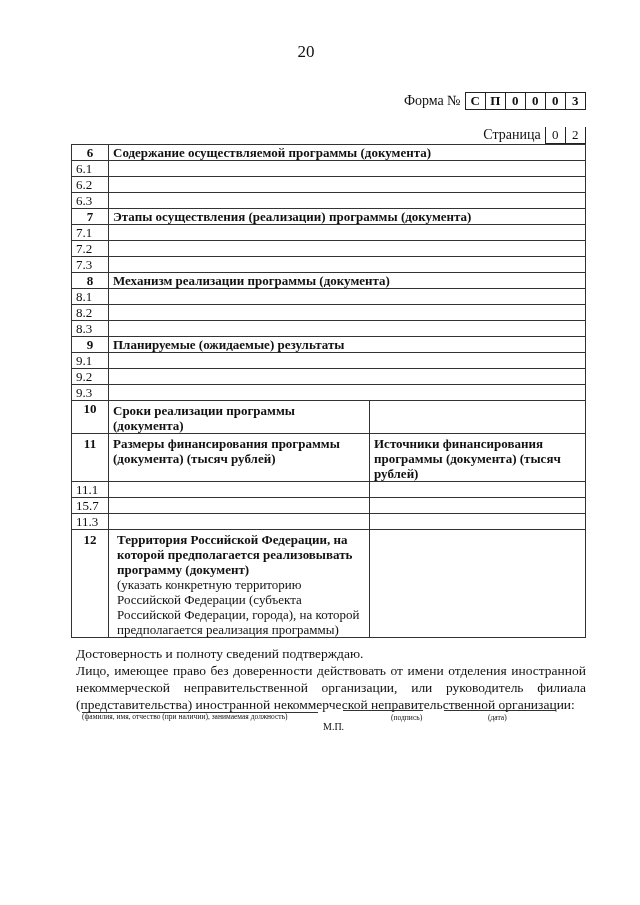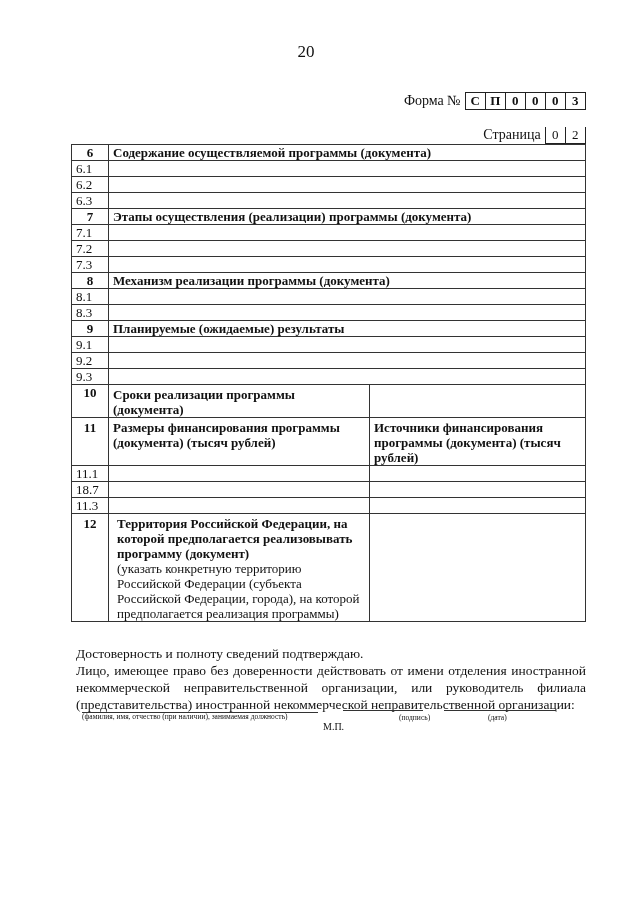--- a/index.html
+++ b/index.html
@@ -89,20 +89,24 @@
 
   <tr class="h">
     <td class="num b">8</td>
     <td colspan="2" class="b">Механизм реализации программы (документа)</td>
   </tr>
   <tr class="h">
         <td class="num sub">8.1</td>
         <td colspan="2"></td>
       </tr>
   <tr class="h">
+        <td class="num sub">8.2</td>
+        <td colspan="2"></td>
+      </tr>
+  <tr class="h">
         <td class="num sub">8.3</td>
         <td colspan="2"></td>
       </tr>
 
   <tr class="h">
     <td class="num b">9</td>
     <td colspan="2" class="b">Планируемые (ожидаемые) результаты</td>
   </tr>
   <tr class="h">
         <td class="num sub">9.1</td>
@@ -126,21 +130,21 @@
     <td class="num b" style="padding-top:2px;">11</td>
     <td class="mid b" style="padding-top:2px; height:44px;margin-top:36px;">Размеры финансирования программы (документа) (тысяч рублей)</td>
     <td class="b" style="padding-top:2px;">Источники финансирования программы (документа) (тысяч рублей)</td>
   </tr>
   <tr class="h">
         <td class="num sub">11.1</td>
         <td class="mid"></td>
         <td></td>
       </tr>
   <tr class="h">
-        <td class="num sub">18.7</td>
+        <td class="num sub">15.7</td>
         <td class="mid"></td>
         <td></td>
       </tr>
   <tr class="h">
         <td class="num sub">11.3</td>
         <td class="mid"></td>
         <td></td>
       </tr>
 
   <tr>
@@ -156,15 +160,15 @@
 
 <div class="footer">
   <div>Достоверность и полноту сведений подтверждаю.</div>
   <div class="just" style="text-align:justify; text-align-last:left;">Лицо, имеющее право без доверенности действовать от имени отделения иностранной некоммерческой неправительственной организации, или руководитель филиала (представительства) иностранной некоммерческой неправительственной организации:</div>
 </div>
 
 <div class="sig-line" style="left:82px; top:712px; width:236px;"></div>
 <div class="sig" style="left:82px;">(фамилия, имя, отчество (при наличии), занимаемая должность)</div>
 <div class="sig" style="left:323px; top:708px; font-size:10px;margin-top:13px;">М.П.</div>
 <div class="sig-line" style="left:343px; top:710px; width:80px;"></div>
-<div class="sig" style="left:368px; top:713px;padding-left:31px;">(подпись)</div>
+<div class="sig" style="left:360px; top:713px;padding-left:31px;">(подпись)</div>
 <div class="sig-line" style="left:444px; top:710px; width:112px;"></div>
 <div class="sig" style="left:488px; top:713px;">(дата)</div>
 
 </body></html>

